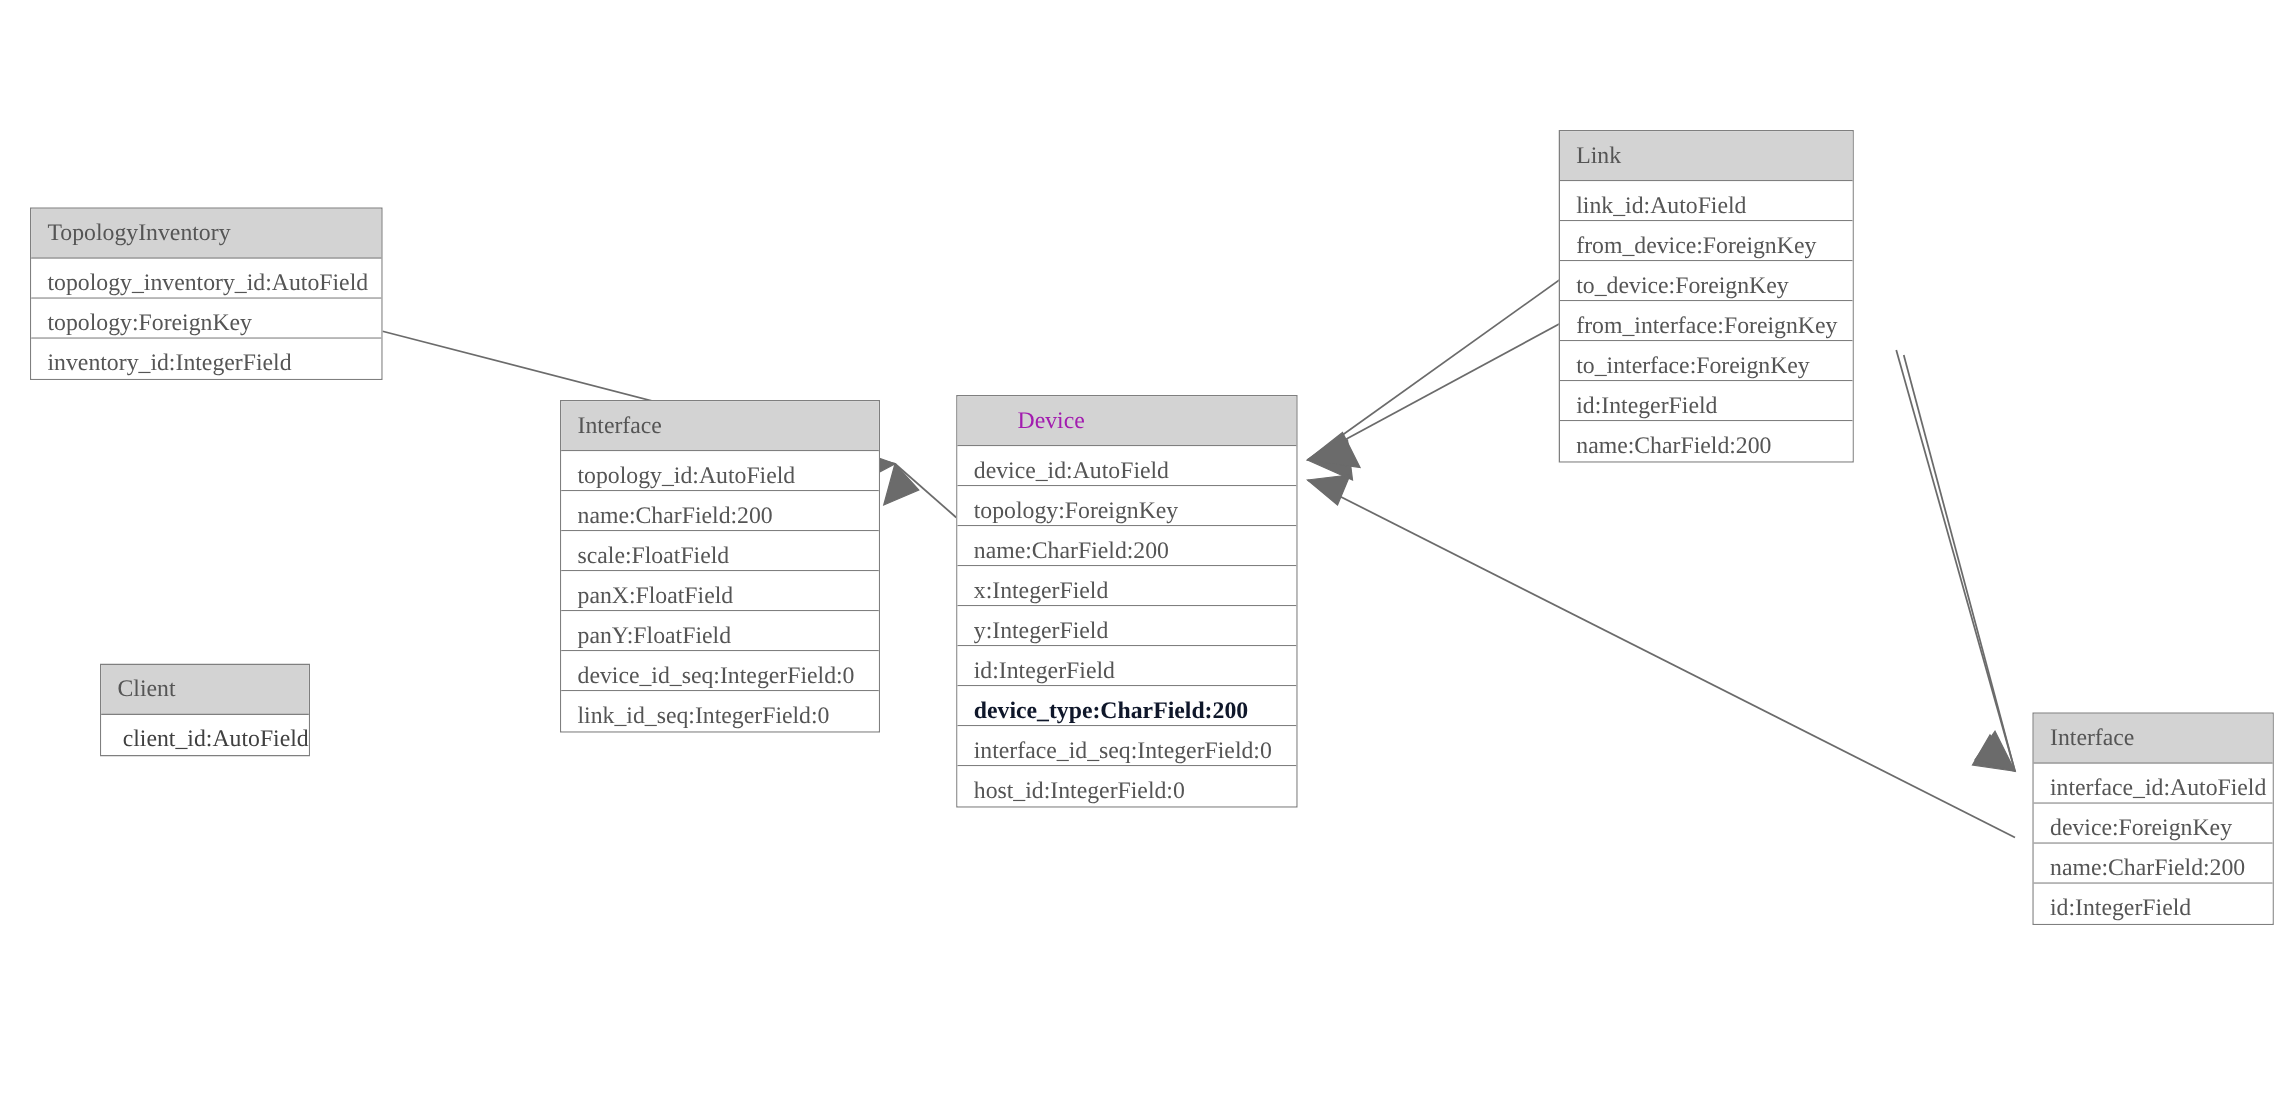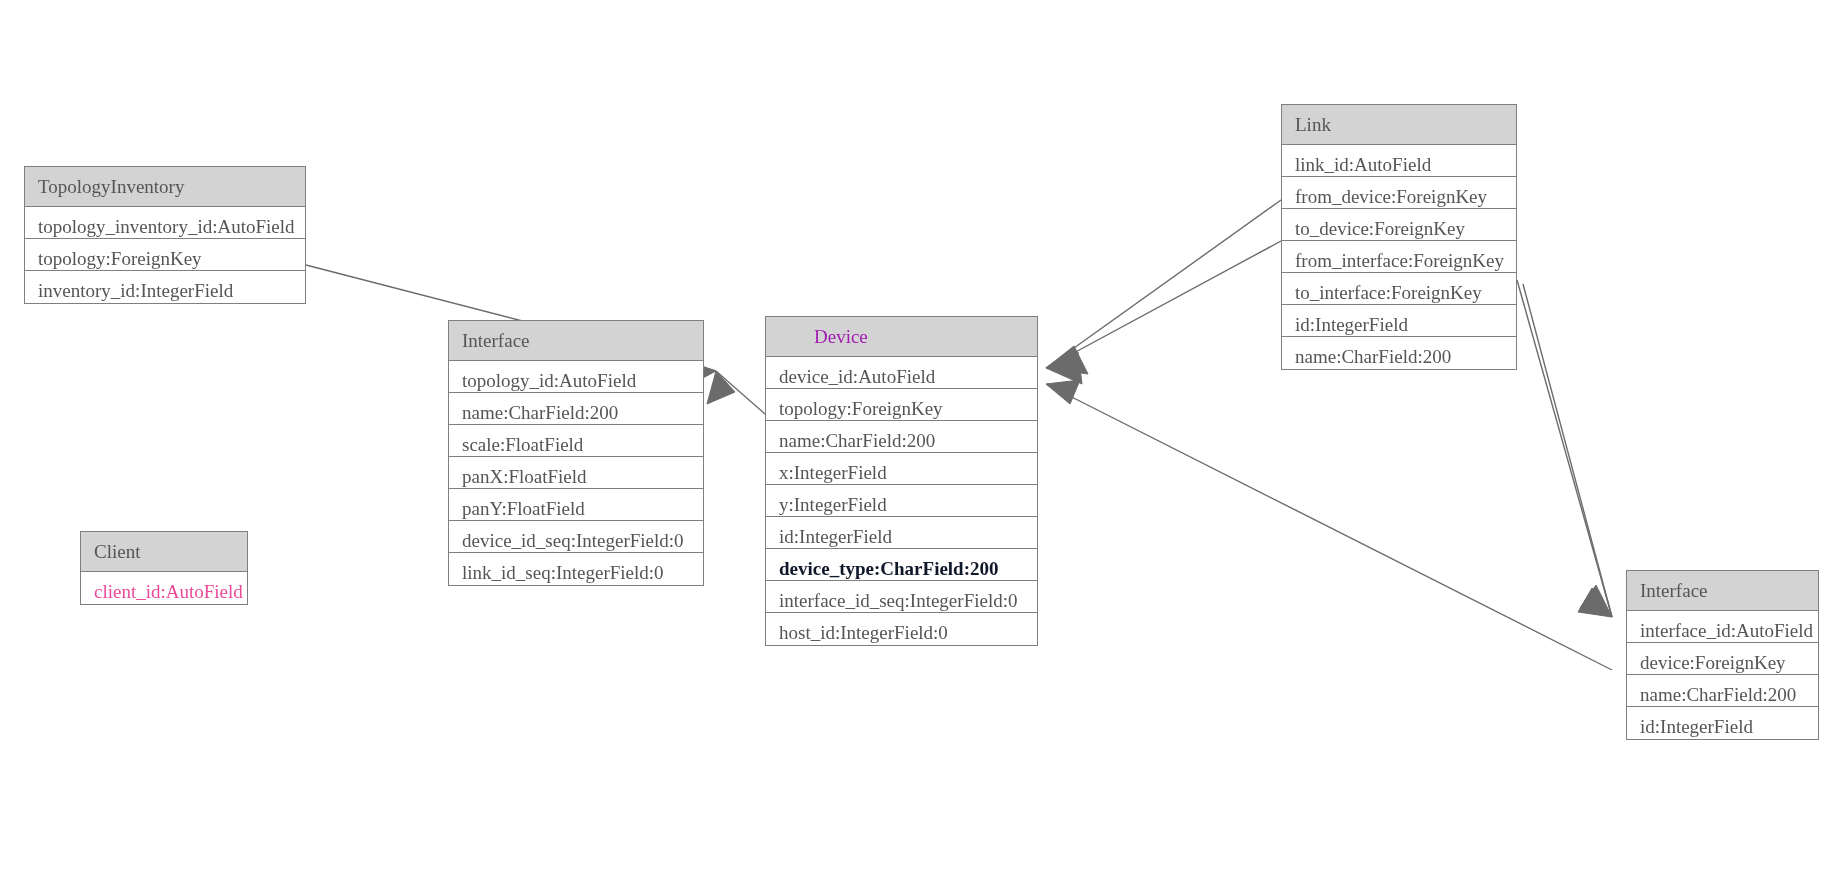--- a/index.html
+++ b/index.html
@@ -107,35 +107,35 @@
         <div class="entity-row" style="color: rgb(85, 85, 85); border-bottom-color: rgb(127, 127, 127);">topology_id:AutoField</div>
         <div class="entity-row" style="color: rgb(85, 85, 85); border-bottom-color: rgb(127, 127, 127);">name:CharField:200</div>
         <div class="entity-row" style="color: rgb(85, 85, 85); border-bottom-color: rgb(127, 127, 127);">scale:FloatField</div>
         <div class="entity-row" style="color: rgb(85, 85, 85); border-bottom-color: rgb(127, 127, 127);">panX:FloatField</div>
         <div class="entity-row" style="color: rgb(85, 85, 85); border-bottom-color: rgb(127, 127, 127);">panY:FloatField</div>
         <div class="entity-row" style="color: rgb(85, 85, 85); border-bottom-color: rgb(127, 127, 127);">device_id_seq:IntegerField:0</div>
         <div class="entity-row" style="color: rgb(85, 85, 85); border-bottom-color: rgb(127, 127, 127);">link_id_seq:IntegerField:0</div>
       </div>
       <div class="entity" style="left: 80px; top: 531px; width: 168px; border-color: rgb(127, 127, 127);">
         <div class="entity-header" style="background: rgb(211, 211, 211); color: rgb(85, 85, 85); border-bottom-color: rgb(127, 127, 127);">Client</div>
-        <div class="entity-row" style="color: #ec4899; border-bottom-color: rgb(127, 127, 127);">client_id:AutoField</div>
+        <div class="entity-row" style="color: #404040; border-bottom-color: rgb(127, 127, 127); text-align: right;">client_id:AutoField</div>
       </div>
       <div class="entity" style="left: 765px; top: 316px; width: 273px; border-color: rgb(127, 127, 127);">
         <div class="entity-header" style="background: rgb(211, 211, 211); color: #a21caf; border-bottom-color: rgb(127, 127, 127); padding-left: 48px;">Device</div>
         <div class="entity-row" style="color: rgb(85, 85, 85); border-bottom-color: rgb(127, 127, 127);">device_id:AutoField</div>
         <div class="entity-row" style="color: rgb(85, 85, 85); border-bottom-color: rgb(127, 127, 127);">topology:ForeignKey</div>
         <div class="entity-row" style="color: rgb(85, 85, 85); border-bottom-color: rgb(127, 127, 127);">name:CharField:200</div>
         <div class="entity-row" style="color: rgb(85, 85, 85); border-bottom-color: rgb(127, 127, 127);">x:IntegerField</div>
         <div class="entity-row" style="color: rgb(85, 85, 85); border-bottom-color: rgb(127, 127, 127);">y:IntegerField</div>
         <div class="entity-row" style="color: rgb(85, 85, 85); border-bottom-color: rgb(127, 127, 127);">id:IntegerField</div>
         <div class="entity-row" style="color: #0f172a; border-bottom-color: rgb(127, 127, 127); font-weight: bold;">device_type:CharField:200</div>
         <div class="entity-row" style="color: rgb(85, 85, 85); border-bottom-color: rgb(127, 127, 127);">interface_id_seq:IntegerField:0</div>
         <div class="entity-row" style="color: rgb(85, 85, 85); border-bottom-color: rgb(127, 127, 127);">host_id:IntegerField:0</div>
       </div>
-      <div class="entity" style="left: 1281px; top: 104px; width: 236px; border-color: rgb(127, 127, 127);">
+      <div class="entity" style="left: 1247px; top: 104px; width: 236px; border-color: rgb(127, 127, 127);">
         <div class="entity-header" style="background: rgb(211, 211, 211); color: rgb(85, 85, 85); border-bottom-color: rgb(127, 127, 127);">Link</div>
         <div class="entity-row" style="color: rgb(85, 85, 85); border-bottom-color: rgb(127, 127, 127);">link_id:AutoField</div>
         <div class="entity-row" style="color: rgb(85, 85, 85); border-bottom-color: rgb(127, 127, 127);">from_device:ForeignKey</div>
         <div class="entity-row" style="color: rgb(85, 85, 85); border-bottom-color: rgb(127, 127, 127);">to_device:ForeignKey</div>
         <div class="entity-row" style="color: rgb(85, 85, 85); border-bottom-color: rgb(127, 127, 127);">from_interface:ForeignKey</div>
         <div class="entity-row" style="color: rgb(85, 85, 85); border-bottom-color: rgb(127, 127, 127);">to_interface:ForeignKey</div>
         <div class="entity-row" style="color: rgb(85, 85, 85); border-bottom-color: rgb(127, 127, 127);">id:IntegerField</div>
         <div class="entity-row" style="color: rgb(85, 85, 85); border-bottom-color: rgb(127, 127, 127);">name:CharField:200</div>
       </div>
       <div class="entity" style="left: 1626px; top: 570px; width: 193px; border-color: rgb(127, 127, 127);">

